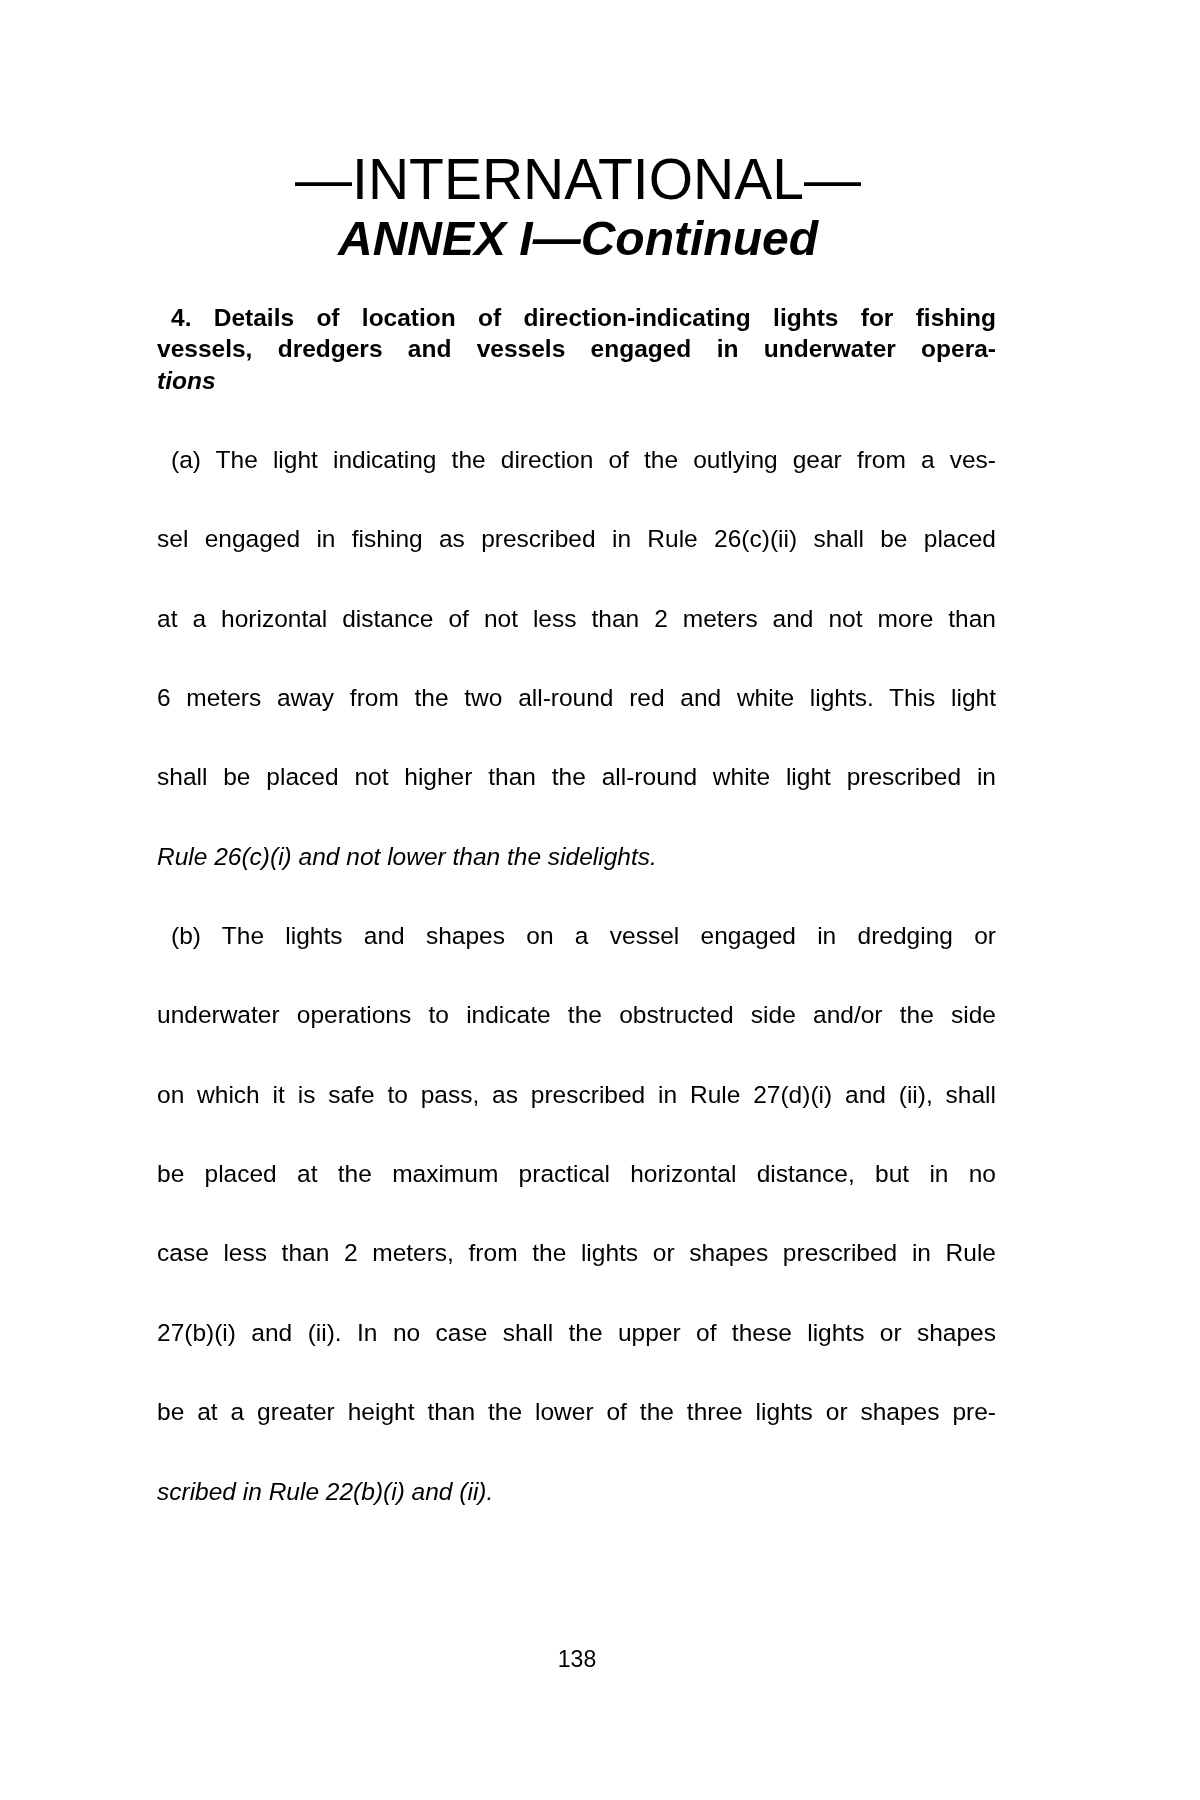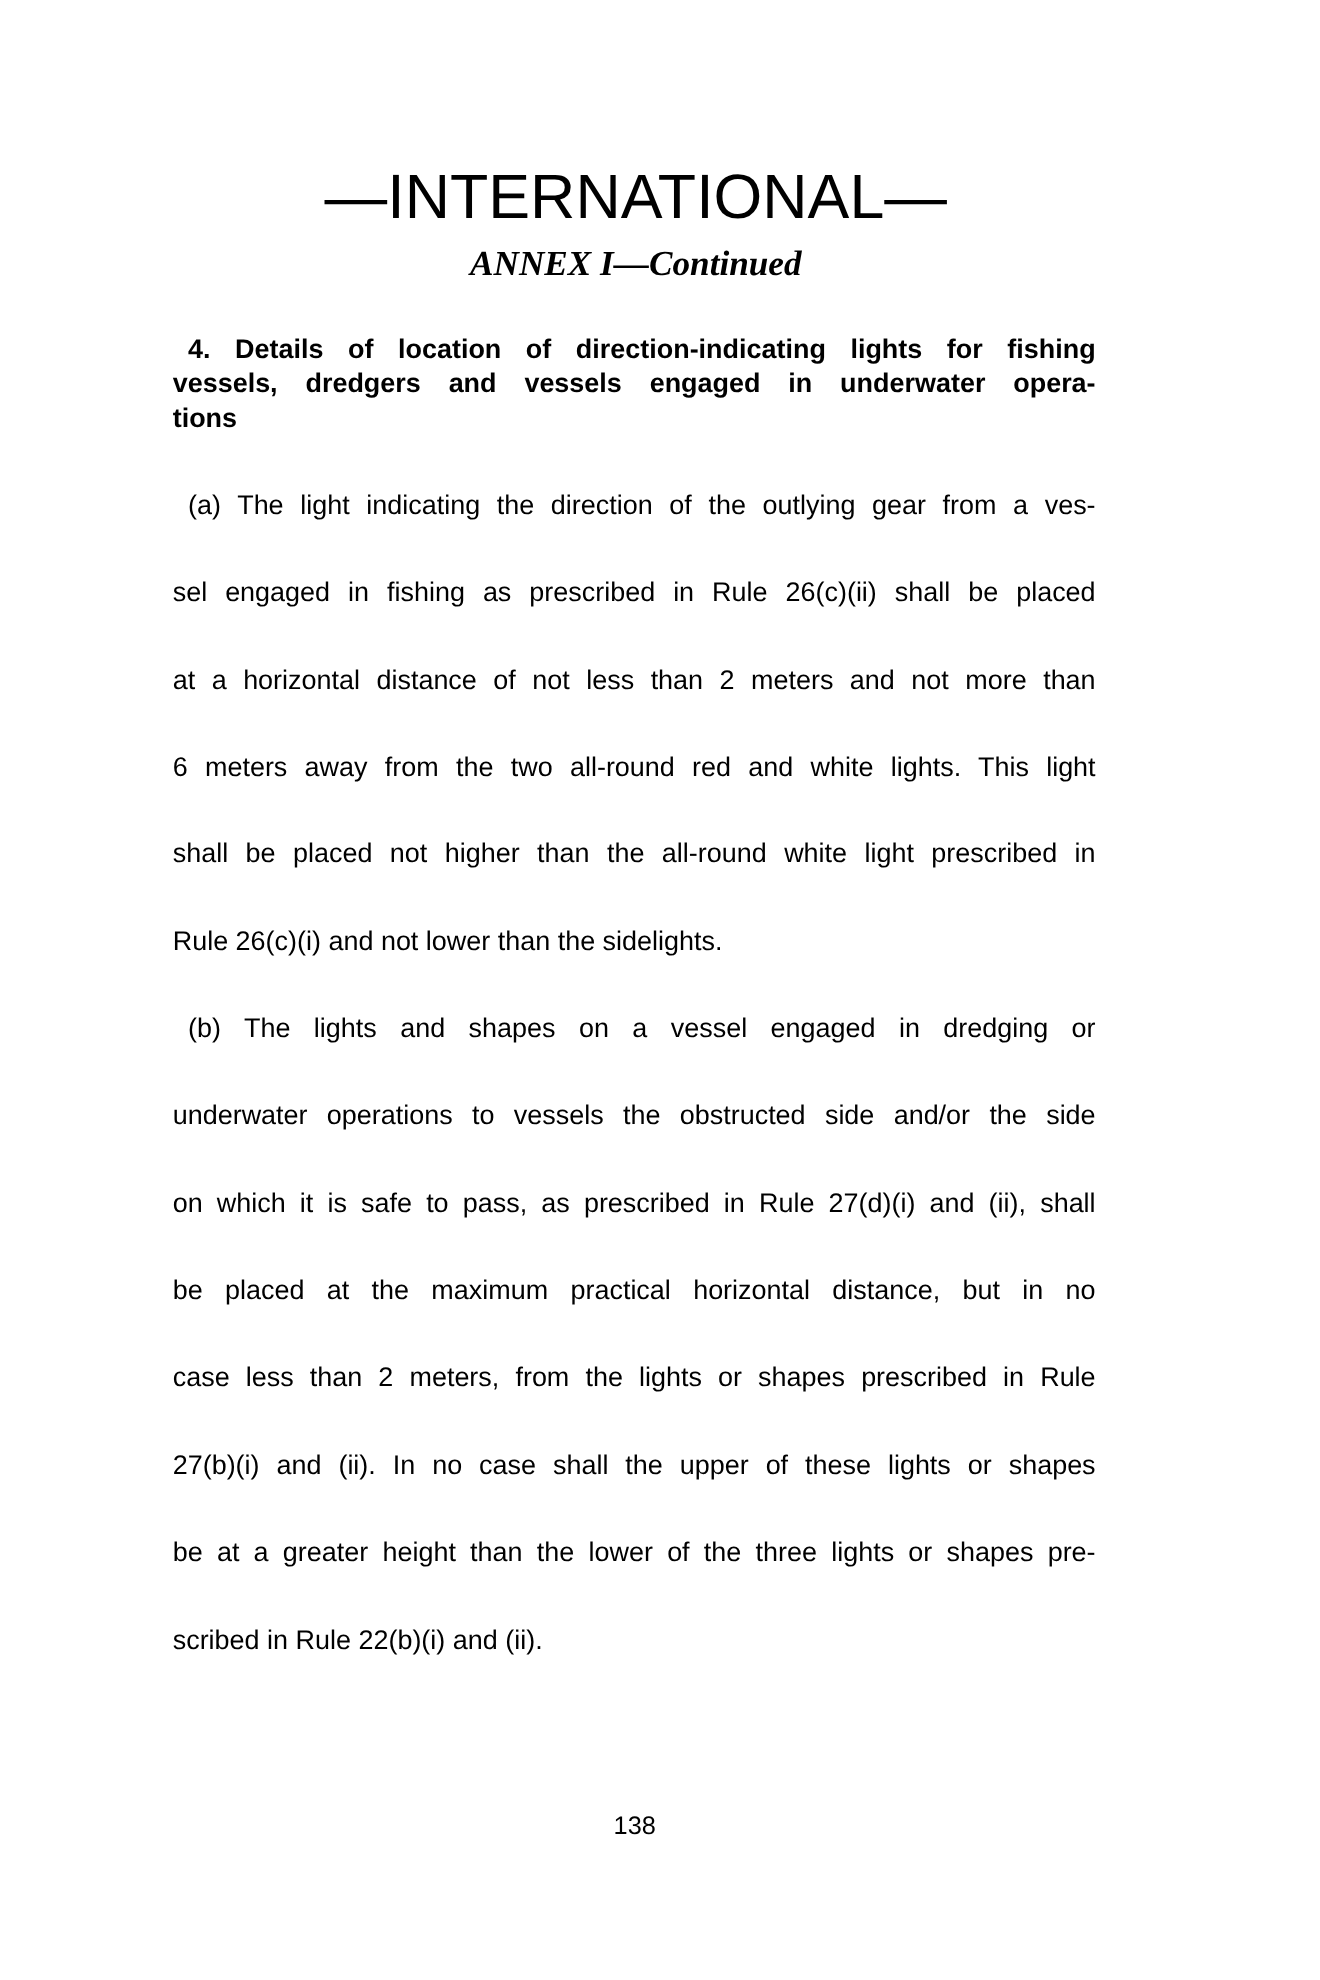--- a/index.html
+++ b/index.html
@@ -34,44 +34,44 @@
       font-weight: normal;
       letter-spacing: 0px;
       margin: 0;
     }
     .subtitle {
       position: absolute;
       left: 0;
       width: 1156px;
       top: 218px;
       text-align: center;
-      font-size: 32px;
+      font-size: 48px;
       line-height: 42px;
       font-style: italic;
       margin: 0;
-      font-family: Liberation Serif, serif;
     }
     .content {
       position: absolute;
       left: 157px;
       top: 302px;
       width: 839px;
     }
     .line {
       display: block;
       height: 31.35px;
       line-height: 31.35px;
       white-space: nowrap;
       text-align: justify;
       text-align-last: justify;
       overflow: visible;
     }
     .line.last {
       text-align: left;
       text-align-last: left;
+      font-style: italic;
     }
     .heading .line {
       font-weight: bold;
       font-size: 24.5px;
     }
     .para .line {
       font-size: 24.5px;
       font-weight: normal;
       margin-top: 48px;
     }
@@ -108,21 +108,21 @@
       <span class="line indent">(a) The light indicating the direction of the outlying gear from a ves-</span>
       <span class="line">sel engaged in fishing as prescribed in Rule 26(c)(ii) shall be placed</span>
       <span class="line">at a horizontal distance of not less than 2 meters and not more than</span>
       <span class="line">6 meters away from the two all-round red and white lights. This light</span>
       <span class="line">shall be placed not higher than the all-round white light prescribed in</span>
       <span class="line last">Rule 26(c)(i) and not lower than the sidelights.</span>
     </div>
 
     <div class="para">
       <span class="line indent">(b) The lights and shapes on a vessel engaged in dredging or</span>
-      <span class="line">underwater operations to vessels the obstructed side and/or the side</span>
+      <span class="line">underwater operations to indicate the obstructed side and/or the side</span>
       <span class="line">on which it is safe to pass, as prescribed in Rule 27(d)(i) and (ii), shall</span>
       <span class="line">be placed at the maximum practical horizontal distance, but in no</span>
       <span class="line">case less than 2 meters, from the lights or shapes prescribed in Rule</span>
       <span class="line">27(b)(i) and (ii). In no case shall the upper of these lights or shapes</span>
       <span class="line">be at a greater height than the lower of the three lights or shapes pre-</span>
       <span class="line last">scribed in Rule 22(b)(i) and (ii).</span>
     </div>
 
   </div>
 

